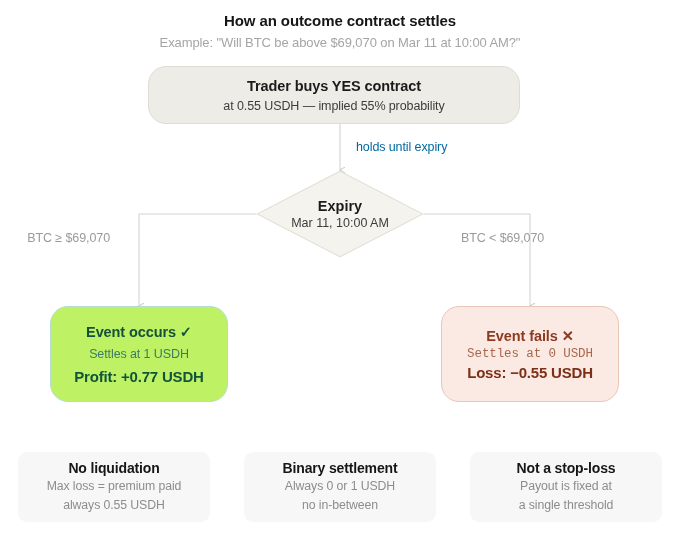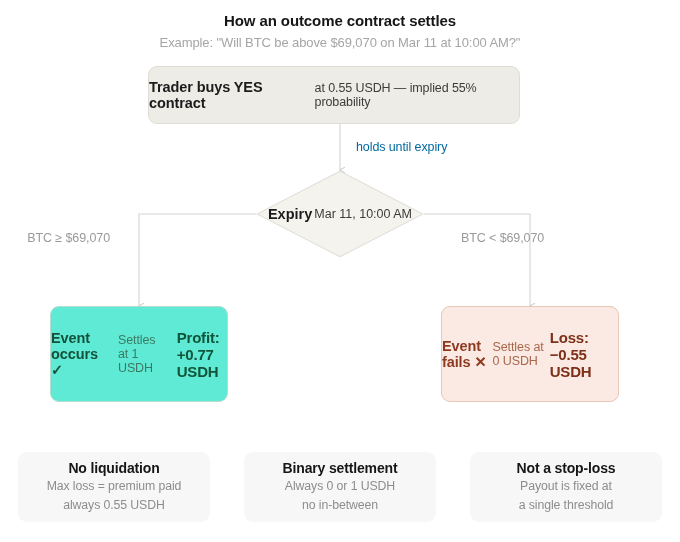--- a/index.html
+++ b/index.html
@@ -51,23 +51,23 @@
     top: 0;
     width: 680px;
     height: 542px;
     pointer-events: none;
   }
 
   
   .node {
     position: absolute;
     box-sizing: border-box;
-    border-radius: 9px;
-    display: flex;
-    flex-direction: row;
+    border-radius: 18px;
+    display: flex;
+    flex-direction: column;
     align-items: center;
     justify-content: center;
   }
   .node .ttl {
     font-size: 14.5px;
     font-weight: bold;
     letter-spacing: -0.1px;
   }
   .node .sub {
     font-size: 12.5px;
@@ -117,21 +117,21 @@
     width: 168px;
     height: 88px;
   }
   #expiry-text {
     position: absolute;
     left: 0;
     top: 0;
     width: 168px;
     height: 88px;
     display: flex;
-    flex-direction: row;
+    flex-direction: column;
     align-items: center;
     justify-content: center;
     gap: 2px;
   }
   #expiry-text .ttl { font-size: 14.5px; font-weight: bold; color: #1b1b1b; }
   #expiry-text .sub { font-size: 12.5px; color: #3c3c3c; }
 
   
   .branch-label {
     position: absolute;
@@ -142,39 +142,39 @@
   }
   #branch-left  { left: 110px; top: 231px; transform: translateX(-100%); }
   #branch-right { left: 461px; top: 231px; }
 
   
   #success-node {
     left: 50px;
     top: 306px;
     width: 178px;
     height: 96px;
-    background: #5eead4;
+    background: #bef264;
     border: 1px solid #b4ddcd;
-    gap: 20px;
+    gap: 7px;
   }
   #success-node .ttl { color: #15513a; }
   #success-node .sub { color: #3d7a64; }
   #success-node .big { color: #10553a; }
 
   #fail-node {
     left: 441px;
     top: 306px;
     width: 178px;
     height: 96px;
     background: #faeae3;
     border: 1px solid #e9c6b5;
     gap: 3px;
   }
   #fail-node .ttl { color: #8d3a21; }
-  #fail-node .sub { color: #a9674c; }
+  #fail-node .sub { color: #a9674c; font-family: Liberation Mono, monospace; }
   #fail-node .big { color: #7d2f17; }
 
   
   #footer {
     position: absolute;
     left: 18px;
     top: 452px;
     width: 644px;
     display: flex;
     justify-content: space-between;

